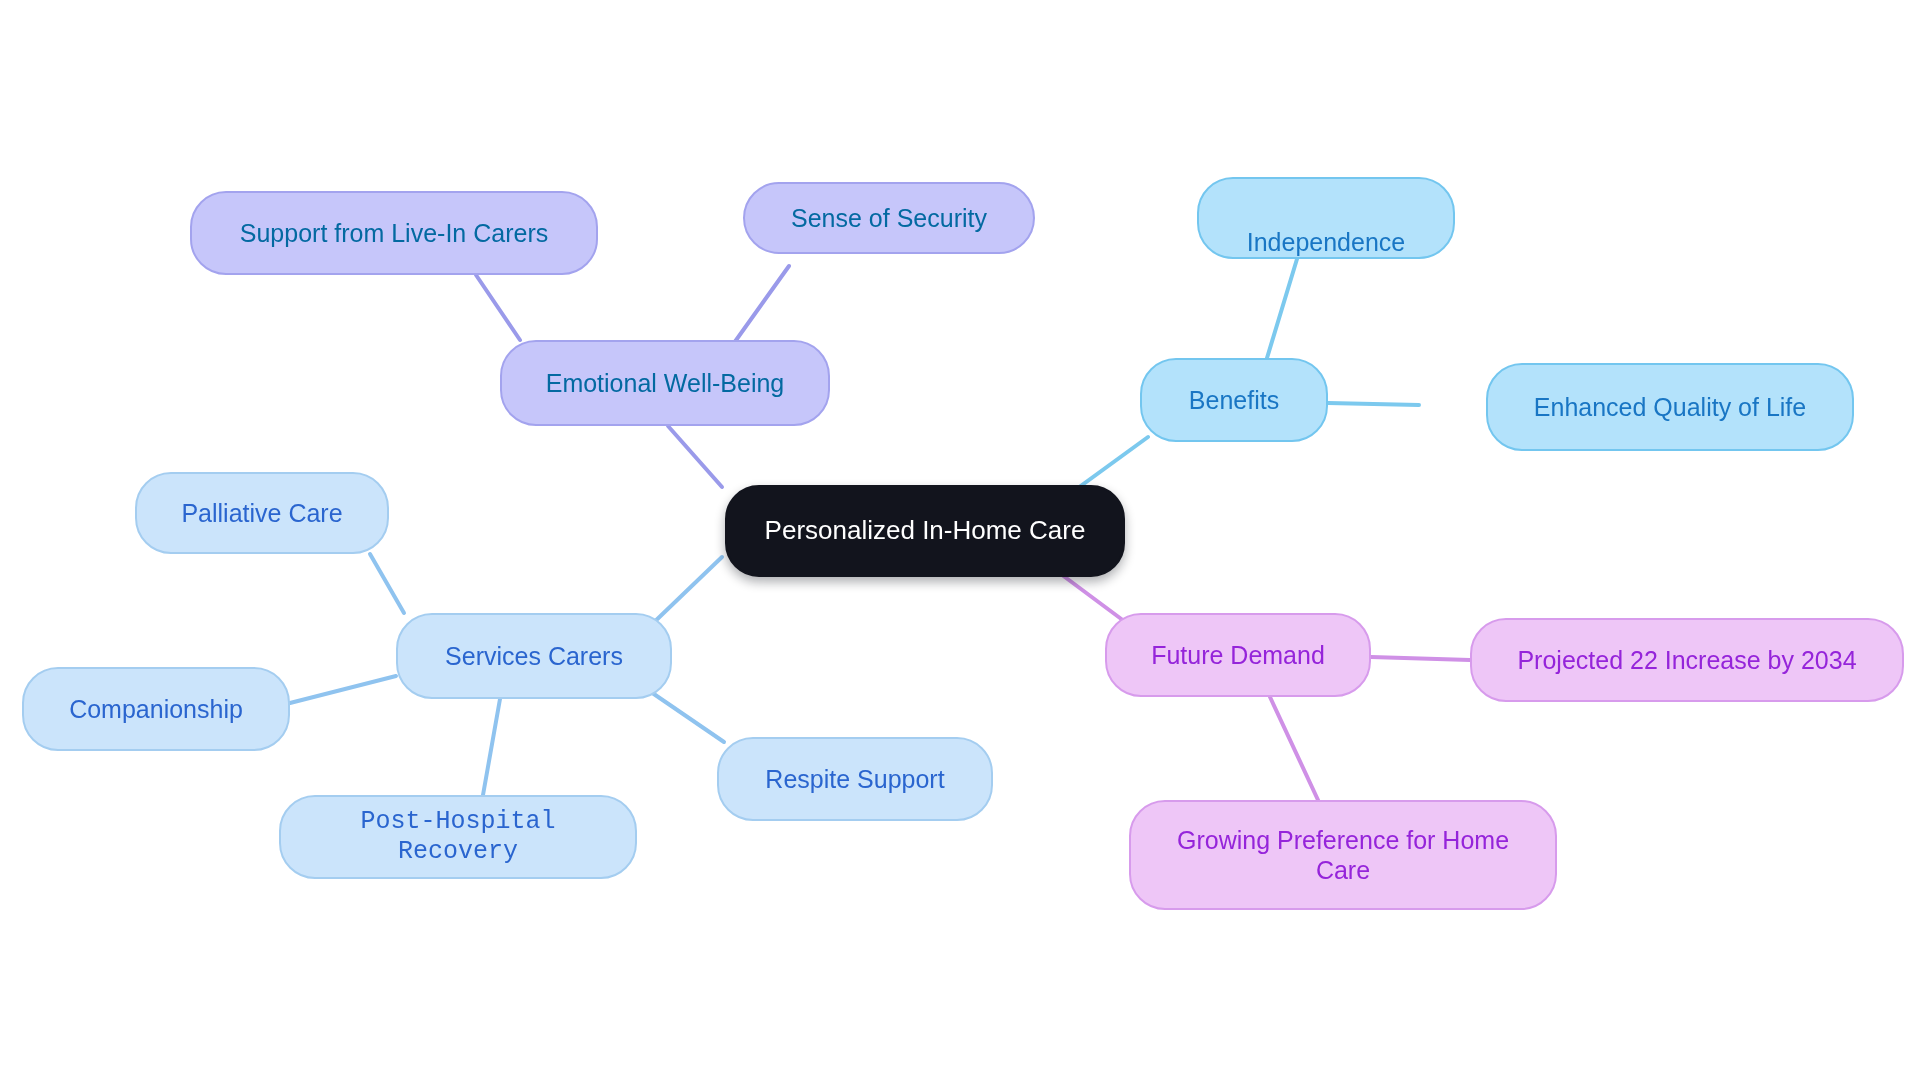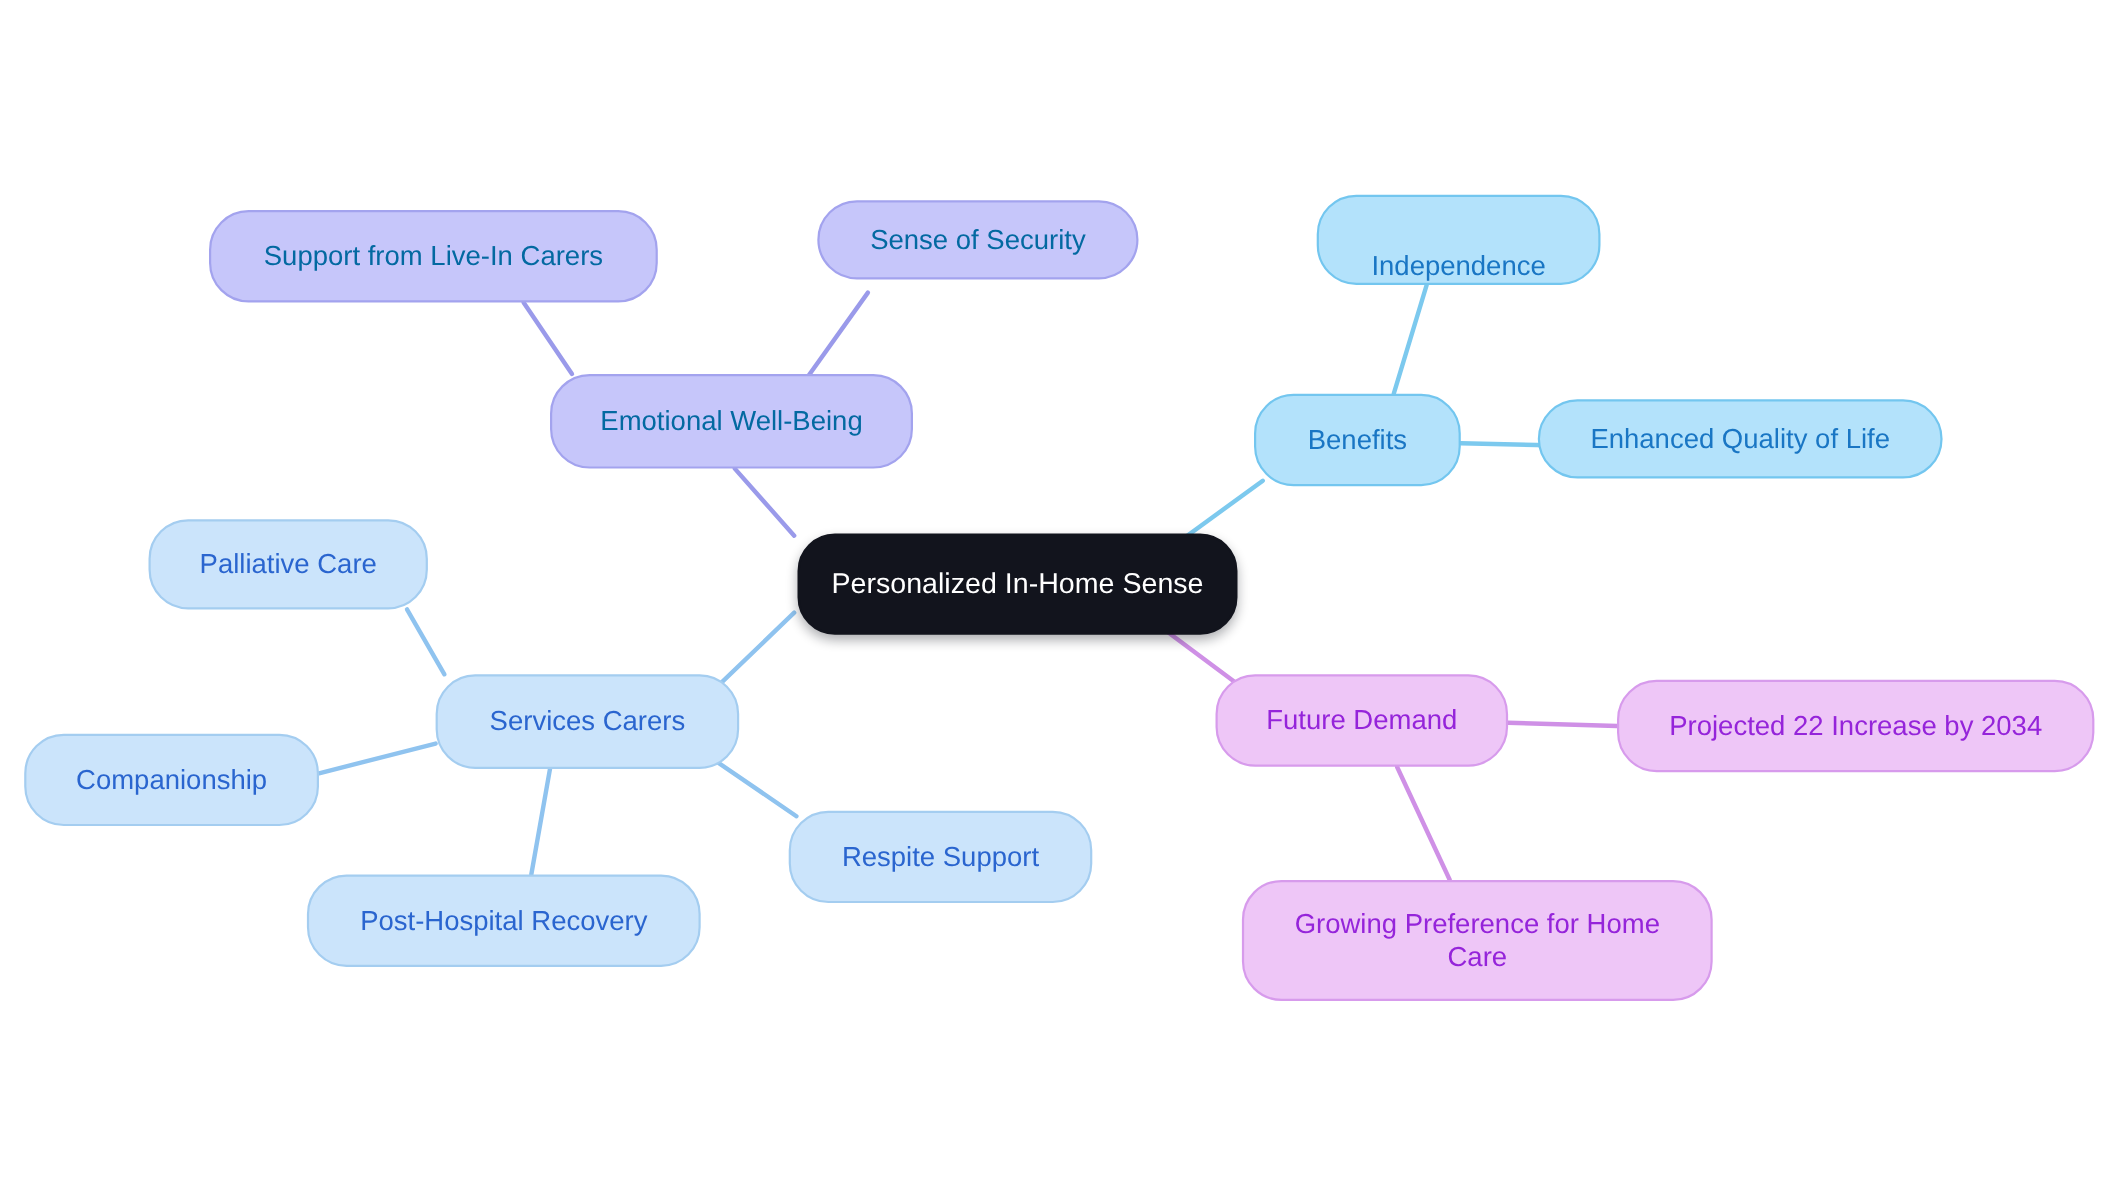--- a/index.html
+++ b/index.html
@@ -94,21 +94,21 @@
       <line x1="520" y1="340" x2="476" y2="275" stroke="#9a9aea" stroke-width="4" stroke-linecap="round"></line>
       <line x1="734" y1="343" x2="789" y2="266" stroke="#9a9aea" stroke-width="4" stroke-linecap="round"></line>
     </svg>
   <div id="node-layer">
       <div class="node node-benefits" style="left: 1140px; top: 358px; width: 188px; height: 84px;">
         <span class="node-label">Benefits</span>
       </div>
       <div class="node node-benefits" style="left: 1197px; top: 177px; width: 258px; height: 82px; align-items: flex-end;">
         <span class="node-label">Independence</span>
       </div>
-      <div class="node node-benefits" style="left: 1398px; top: 363px; width: 368px; height: 72px;">
+      <div class="node node-benefits" style="left: 1486px; top: 363px; width: 368px; height: 88px;">
         <span class="node-label">Enhanced Quality of Life</span>
       </div>
       <div class="node node-future" style="left: 1105px; top: 613px; width: 266px; height: 84px;">
         <span class="node-label">Future Demand</span>
       </div>
       <div class="node node-future" style="left: 1470px; top: 618px; width: 434px; height: 84px;">
         <span class="node-label">Projected 22 Increase by 2034</span>
       </div>
       <div class="node node-future" style="left: 1129px; top: 800px; width: 428px; height: 110px;">
         <span class="node-label">Growing Preference for Home
@@ -116,32 +116,32 @@
       </div>
       <div class="node node-services" style="left: 396px; top: 613px; width: 276px; height: 86px;">
         <span class="node-label">Services Carers</span>
       </div>
       <div class="node node-services" style="left: 135px; top: 472px; width: 254px; height: 82px;">
         <span class="node-label">Palliative Care</span>
       </div>
       <div class="node node-services" style="left: 22px; top: 667px; width: 268px; height: 84px;">
         <span class="node-label">Companionship</span>
       </div>
-      <div class="node node-services" style="left: 279px; top: 795px; width: 358px; height: 84px;">
+      <div class="node node-services" style="left: 279px; top: 795px; width: 358px; height: 84px; font-family: Liberation Mono, monospace;">
         <span class="node-label">Post-Hospital Recovery</span>
       </div>
       <div class="node node-services" style="left: 717px; top: 737px; width: 276px; height: 84px;">
         <span class="node-label">Respite Support</span>
       </div>
       <div class="node node-emotional" style="left: 500px; top: 340px; width: 330px; height: 86px;">
         <span class="node-label">Emotional Well-Being</span>
       </div>
       <div class="node node-emotional" style="left: 190px; top: 191px; width: 408px; height: 84px;">
         <span class="node-label">Support from Live-In Carers</span>
       </div>
       <div class="node node-emotional" style="left: 743px; top: 182px; width: 292px; height: 72px;">
         <span class="node-label">Sense of Security</span>
       </div>
       <div class="node node-root" style="left: 725px; top: 485px; width: 400px; height: 92px;">
-        <span class="node-label">Personalized In-Home Sense</span>
+        <span class="node-label">Personalized In-Home Care</span>
       </div>
     </div>
 </div>
 
 </body></html>

